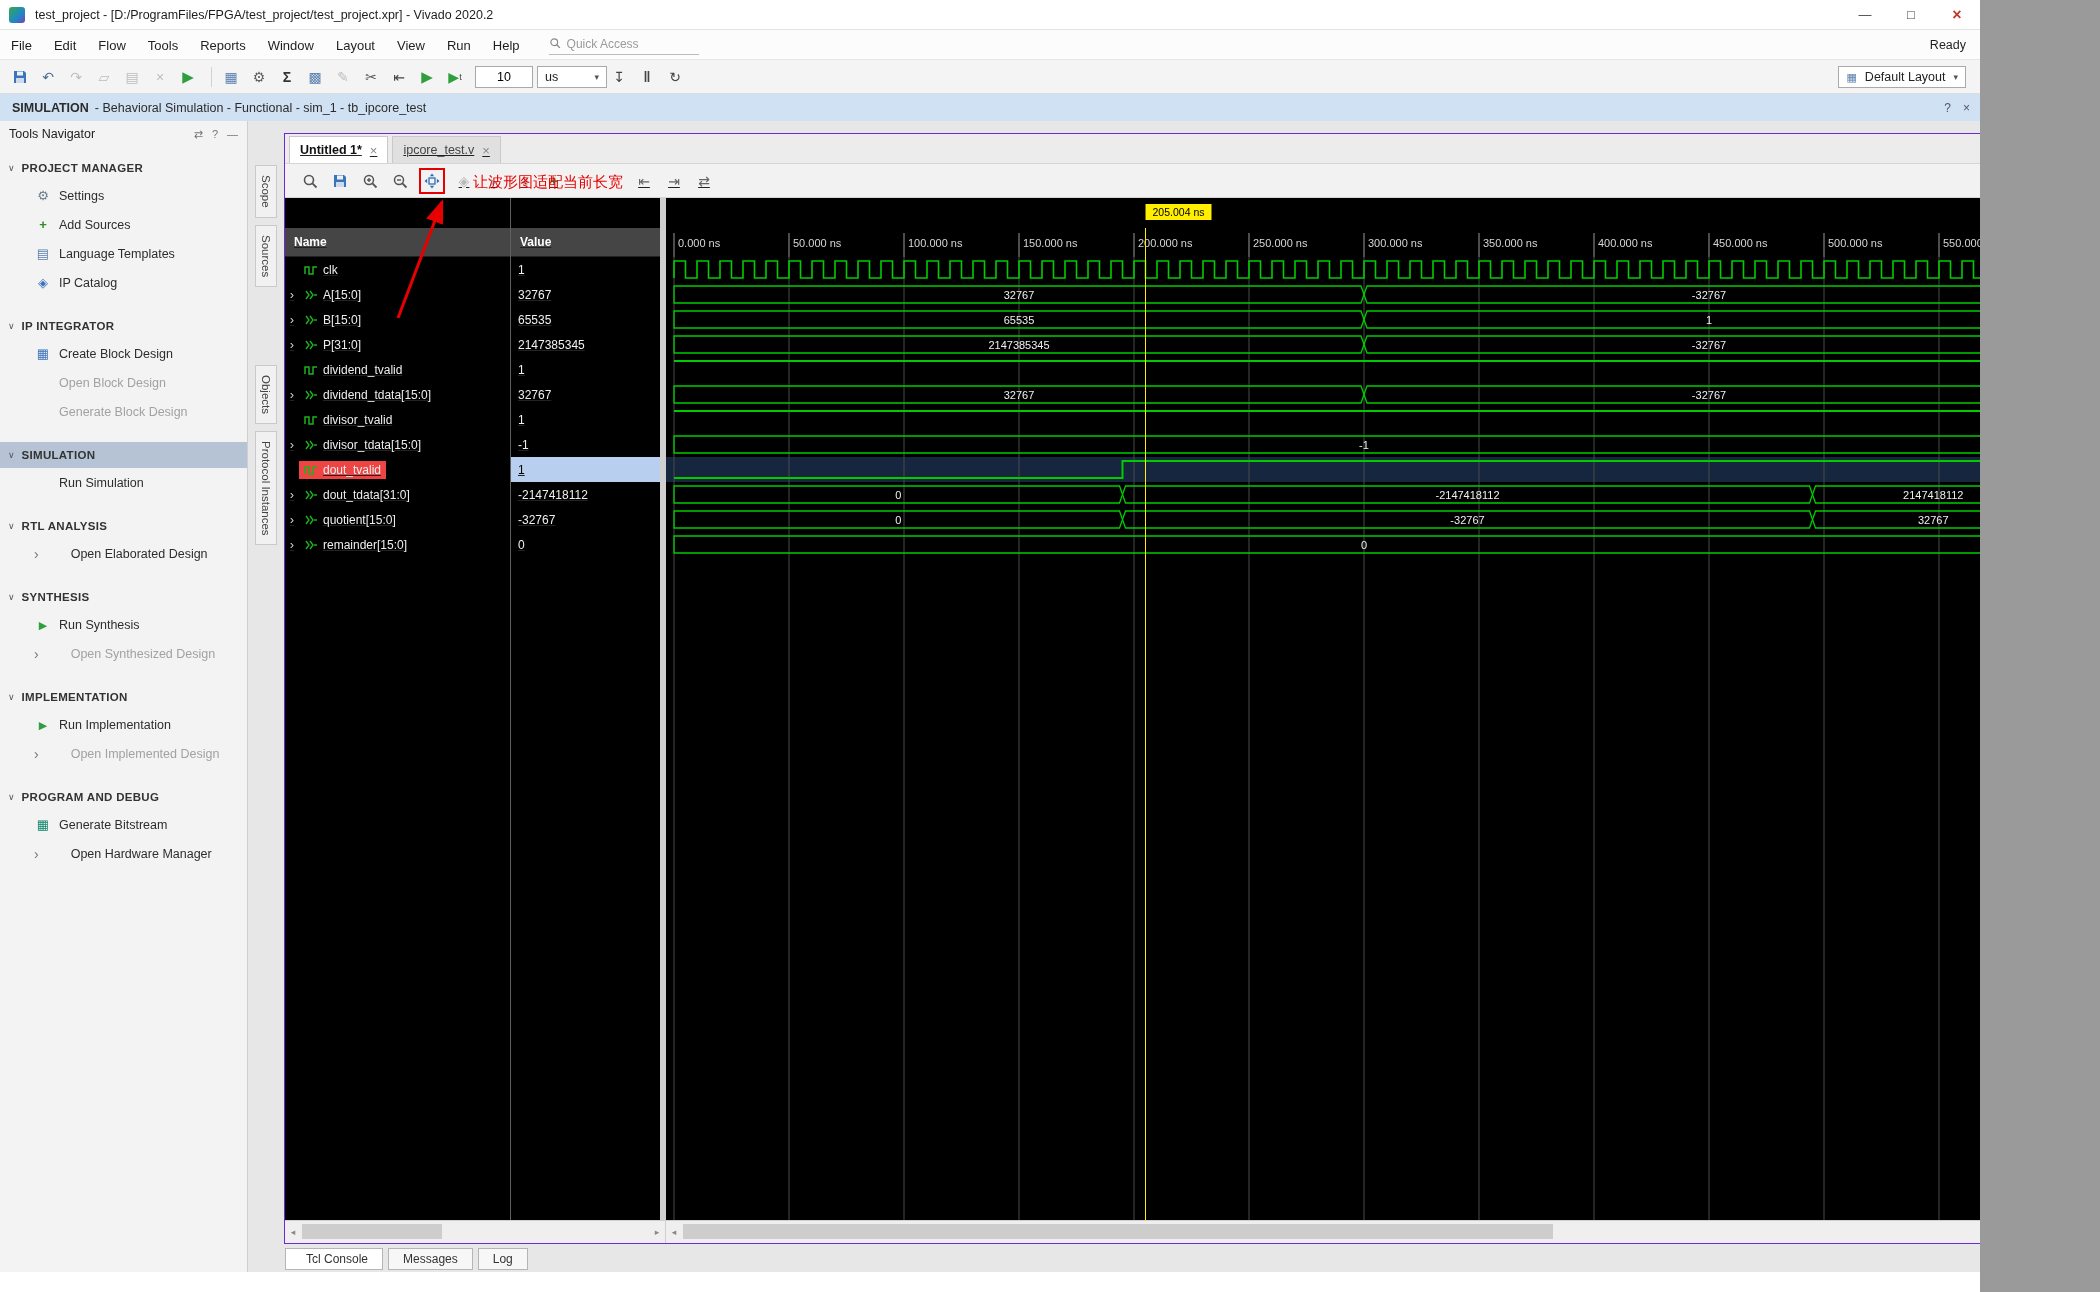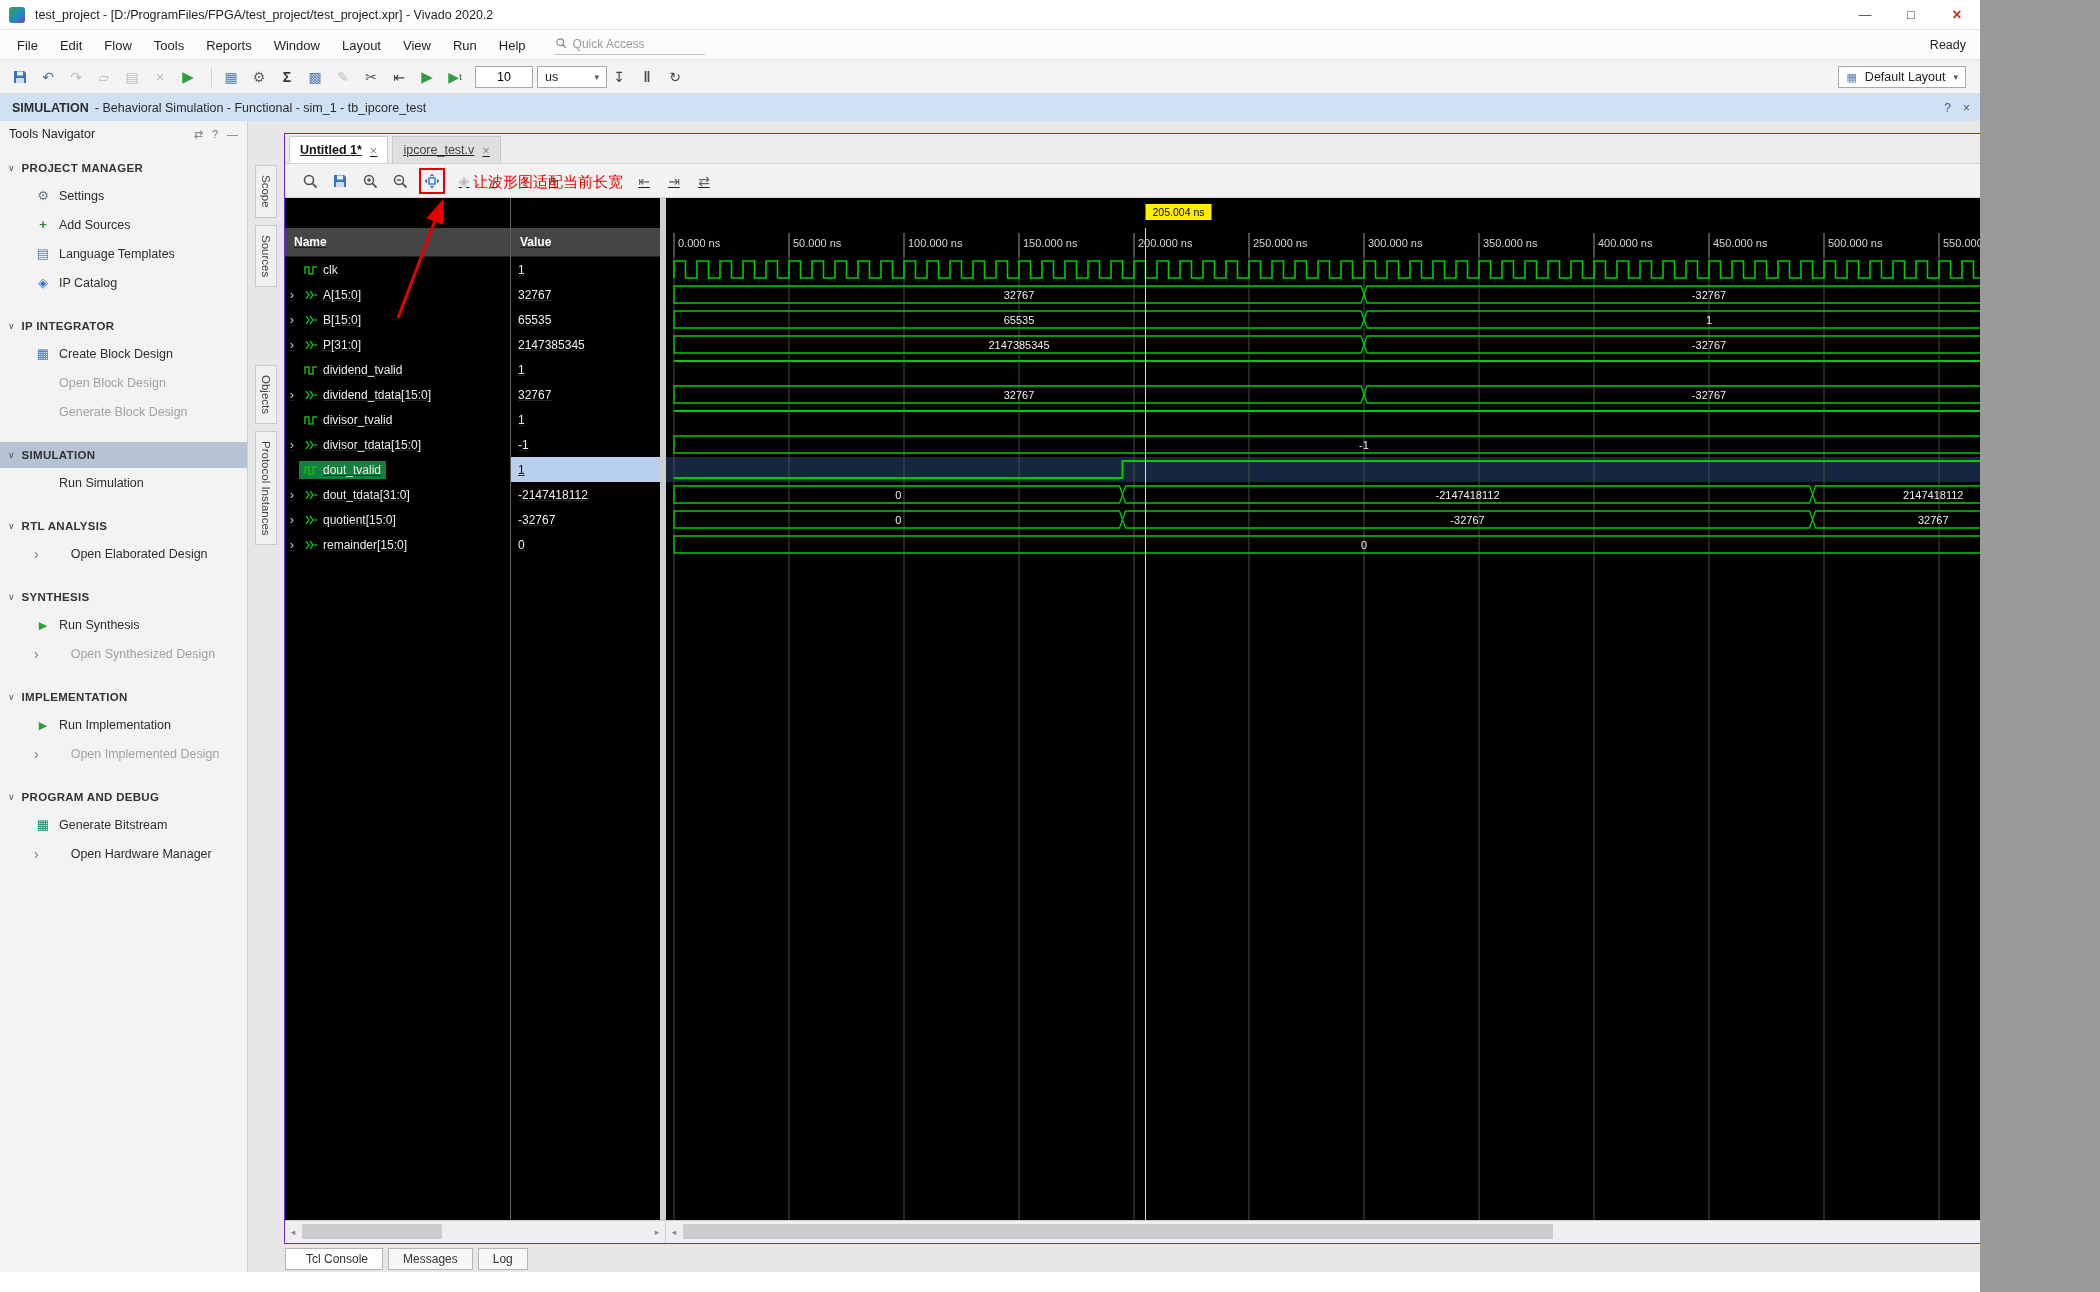--- a/index.html
+++ b/index.html
@@ -10,21 +10,21 @@
   #titlebar{position:absolute;left:0;top:0;width:100%;height:30px;background:#ffffff;
             border-bottom:1px solid #e3e3e3;display:flex;align-items:center;box-sizing:border-box;}
   #appicon{width:16px;height:16px;margin-left:9px;background:linear-gradient(135deg,#35a852 0%,#1e88c7 60%,#7b3fb5 100%);border-radius:3px;}
   #wintitle{margin-left:10px;font-size:12.5px;color:#1d1d1d;}
   #winbtns{margin-left:auto;display:flex;height:100%;}
   .winbtn{width:46px;display:flex;align-items:center;justify-content:center;font-size:13px;color:#444;}
   .winbtn.close{color:#c0392b;font-size:16px;font-weight:bold;}
 
   
   #menubar{position:absolute;left:0;top:30px;width:100%;height:30px;background:#fcfcfc;
-           border-bottom:1px solid #e6e6e6;display:flex;align-items:center;box-sizing:border-box;padding-left:6px;}
+           border-bottom:1px solid #e6e6e6;display:flex;align-items:center;box-sizing:border-box;}
   .menu-item{padding:0 11px;font-size:13px;color:#1f1f1f;}
   .menu-item::first-letter{text-decoration:underline;}
   #quickaccess{margin-left:18px;width:150px;border-bottom:1px solid #bdbdbd;display:flex;align-items:center;gap:6px;height:20px;}
   #quickaccess svg{width:12px;height:12px;}
   .qa-text{color:#9a9a9a;font-size:12px;}
   #ready{margin-left:auto;margin-right:14px;font-size:12.5px;color:#1f1f1f;}
 
   
   #toolbar{position:absolute;left:0;top:60px;width:100%;height:34px;background:#f4f4f4;
            border-bottom:1px solid #dcdcdc;display:flex;align-items:center;box-sizing:border-box;padding-left:8px;}
@@ -93,21 +93,21 @@
 
   #wavecontent{height:1022px;display:flex;background:#000;}
   #namepanel{width:225px;}
   #valuepanel{width:150px;border-left:1px solid #5f5f5f;box-sizing:border-box;}
   .panel-top{height:30px;background:#000;}
   .panel-head{height:29px;background:#454545;color:#fff;font-weight:bold;font-size:12px;display:flex;
               align-items:center;padding-left:9px;box-sizing:border-box;border-bottom:1px solid #222;}
   .sig-row{height:25px;display:flex;align-items:center;}
   .sig-exp{width:14px;text-align:center;color:#cfcfcf;font-size:13px;}
   .sig-box{display:flex;align-items:center;gap:5px;padding:2px 5px;}
-  .sig-row.sel .sig-box{background:#15803d;}
+  .sig-row.sel .sig-box{background:#ef4444;}
   .sig-ic svg{width:14px;height:14px;display:block;}
   .sig-name{color:#eee;font-size:12px;white-space:nowrap;}
   .val-row{height:25px;display:flex;align-items:center;padding-left:7px;color:#f0f0f0;font-size:12px;box-sizing:border-box;}
   .val-row.sel{background:#b9cff0;color:#000;}
 
   #splitter{width:6px;background:#cfcfcf;}
   #wavearea{width:1406px;position:relative;background:#000;}
   #wave-svg-holder{position:absolute;inset:0;}
   #vscroll{width:19px;background:#efefef;border-left:1px solid #d5d5d5;position:relative;box-sizing:border-box;}
   .vs-arrow{position:absolute;left:0;width:100%;text-align:center;color:#888;font-size:9px;}

